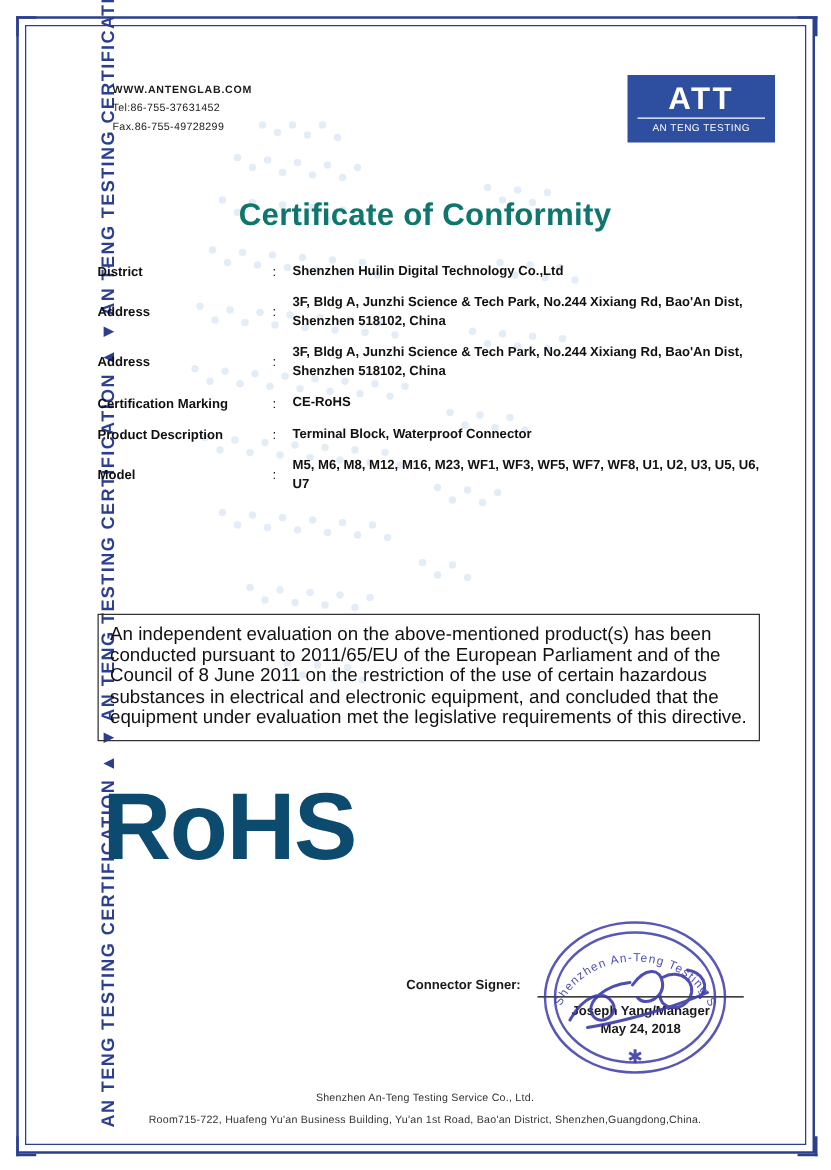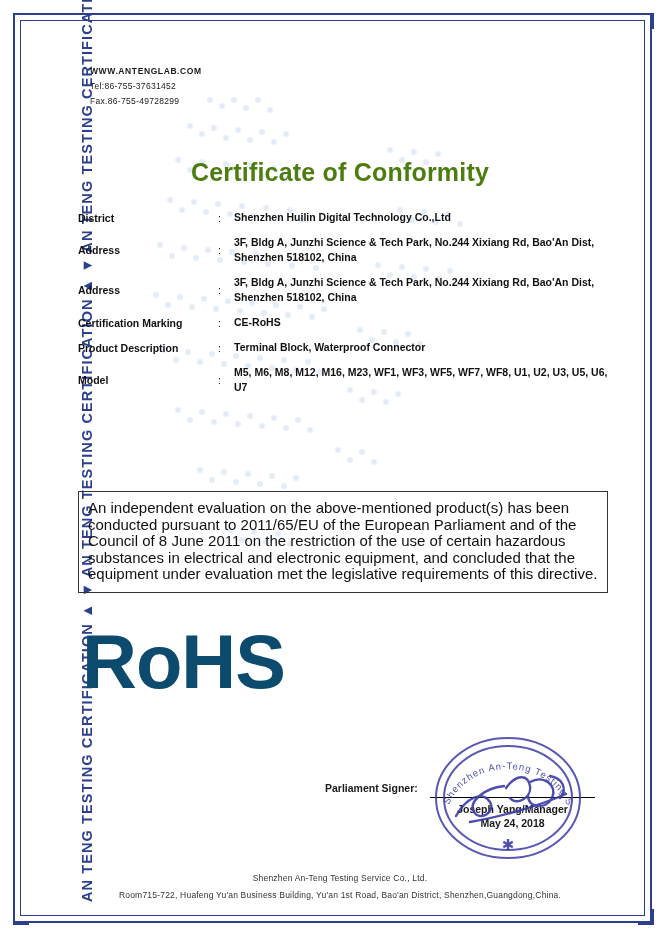--- a/index.html
+++ b/index.html
@@ -121,21 +121,21 @@
     padding-top: 3px;
   }
 
   .title {
     position: absolute;
     left: 0; top: 128px;
     width: 560px;
     text-align: center;
     font-size: 25px;
     font-weight: bold;
-    color: #4d7c0f;
+    color: #0f766e;
     letter-spacing: 0.2px;
   }
 
   
   .fields {
     position: absolute;
     left: 18px; top: 175px;
     width: 530px;
     border-collapse: collapse;
     font-size: 10.5px;
@@ -387,20 +387,24 @@
   </svg>
 
   <div class="content">
 
     <div class="hdr">
       <div class="l1">WWW.ANTENGLAB.COM</div>
       <div>Tel:86-755-37631452</div>
       <div>Fax.86-755-49728299</div>
     </div>
 
+    <div class="logo">
+      <div class="att">ATT</div>
+      <div class="sub">AN TENG TESTING</div>
+    </div>
 
     <div class="title">Certificate of Conformity</div>
 
     <table class="fields">
       <tbody>
         <tr>
           <td class="k">District</td>
           <td class="c">:</td>
           <td class="v">Shenzhen Huilin Digital Technology Co.,Ltd</td>
         </tr>
@@ -429,21 +433,21 @@
           <td class="c">:</td>
           <td class="v">M5, M6, M8, M12, M16, M23, WF1, WF3, WF5, WF7, WF8, U1, U2, U3, U5, U6, U7</td>
         </tr>
       </tbody>
     </table>
 
     <div class="statement">An independent evaluation on the above-mentioned product(s) has been conducted pursuant to 2011/65/EU of the European Parliament and of the Council of 8 June 2011 on the restriction of the use of certain hazardous substances in electrical and electronic equipment, and concluded that the equipment under evaluation met the legislative requirements of this directive.</div>
 
     <div class="rohs">RoHS</div>
 
-    <div class="sig-label">Parliament Signer:</div>
+    <div class="sig-label">Connector Signer:</div>
     <div class="sig-line"></div>
     <div class="sig-name">
       <div>Joseph Yang/Manager</div>
       <div>May 24, 2018</div>
     </div>
 
     <svg class="stamp" viewBox="0 0 180 160" xmlns="http://www.w3.org/2000/svg">
       <g fill="none" stroke="#3b3ba8" stroke-width="2" opacity="0.85">
         <ellipse cx="90" cy="80" rx="72" ry="60"></ellipse>
         <ellipse cx="90" cy="80" rx="64" ry="52"></ellipse>

